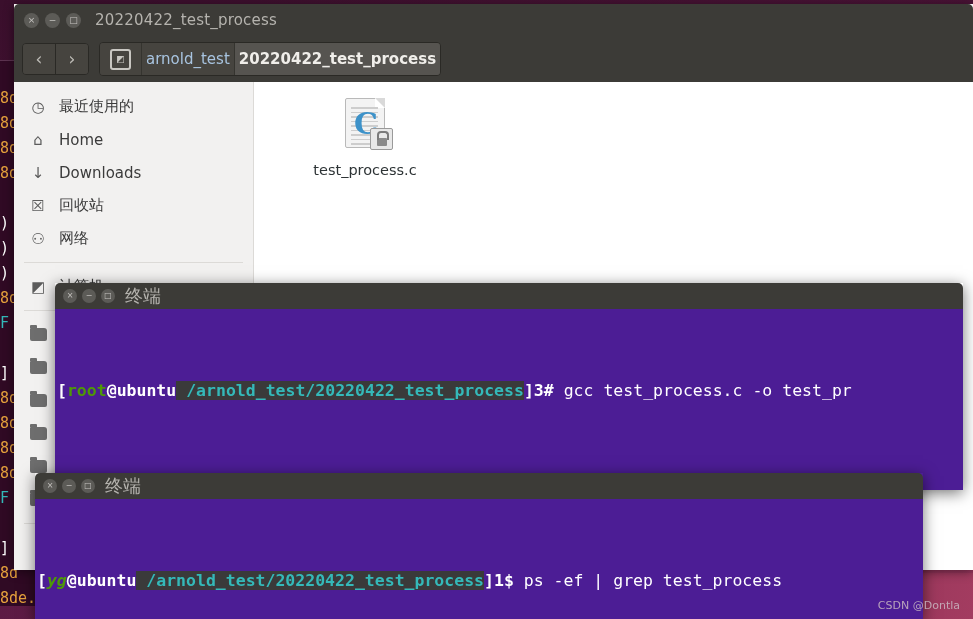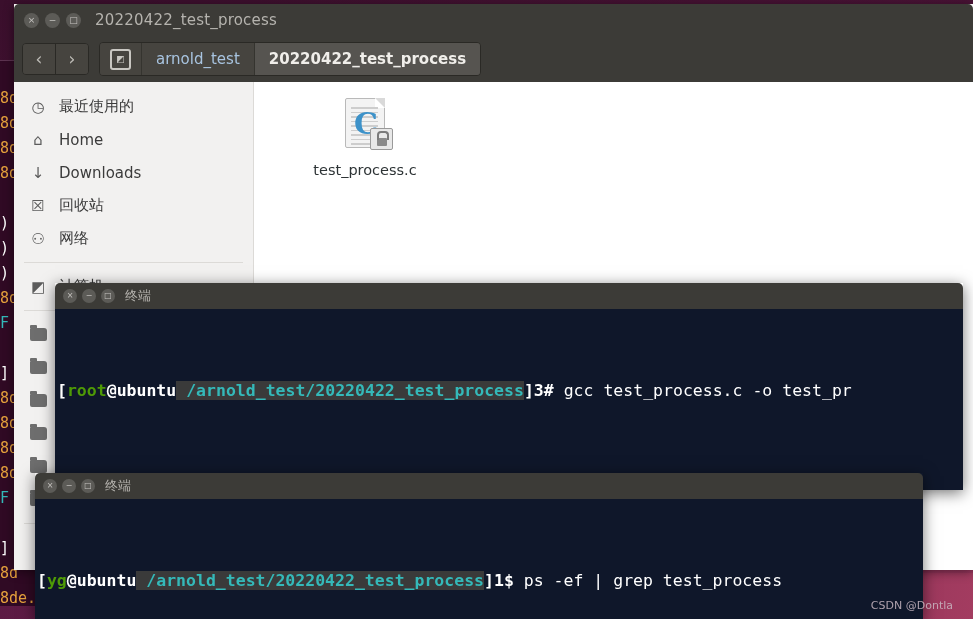--- a/index.html
+++ b/index.html
@@ -58,21 +58,21 @@
   .navbtn{
     width:32px;height:30px;display:flex;align-items:center;justify-content:center;
     color:#bdbbb6;font-size:17px;background:#46443f;
   }
   .navbtn+.navbtn{border-left:1px solid #2a2925;}
   .crumbs{
     display:flex;border:1px solid #2a2925;border-radius:4px;overflow:hidden;
     background:#46443f;height:32px;align-items:stretch;
   }
   .crumb{
-    display:flex;align-items:center;padding:0 14px;color:#a8c4e0;font-size:15px;
+    display:flex;align-items:center;padding:0 4px;color:#a8c4e0;font-size:15px;
     background:#46443f;
   }
   .crumb+.crumb{border-left:1px solid #35342f;}
   .crumb.root{padding:0 10px;color:#c9c7c2;}
   .crumb.active{background:#565450;color:#f0eeea;font-weight:bold;}
   .rooticon{
     width:17px;height:17px;border:2px solid #c9c7c2;border-radius:3px;
     display:flex;align-items:center;justify-content:center;font-size:9px;color:#c9c7c2;
   }
   #fm-body{display:flex;height:488px;background:#ffffff;}
@@ -140,39 +140,39 @@
   .term{
     position:absolute;box-shadow:0 3px 14px rgba(0,0,0,.55);
     font-family:"DejaVu Sans Mono","Liberation Mono",monospace;
   }
   .term-title{
     height:26px;background:#3c3b37;display:flex;align-items:center;padding:0 8px;
     border-top-left-radius:5px;border-top-right-radius:5px;
   }
   .term-title .wbtns{margin-right:10px;gap:5px;}
   .term-title .wbtn{width:14px;height:14px;font-size:8px;}
-  .term-name{color:#b5b3ae;font-size:13px;}
+  .term-name{color:#b5b3ae;font-size:18px;}
   .term-body{
-    background:#0f172a;color:#ffffff;font-size:16.5px;line-height:23px;
+    background:#4c1d95;color:#ffffff;font-size:16.5px;line-height:23px;
     white-space:pre;overflow:hidden;padding:1px 0 0 0;
   }
   .term-body .line{padding-left:2px;height:23px;}
   .usr-root{color:#4e9a06;font-weight:bold;}
-  .usr-yg{color:#4e9a06;font-weight:bold;}
+  .usr-yg{color:#4e9a06;font-weight:bold;font-style:italic;}
   .at{color:#ffffff;font-weight:bold;}
   .host{color:#ffffff;font-weight:bold;}
   .path{color:#34b9b9;font-weight:bold;background:#3a3a3a;}
   .brk{color:#ffffff;font-weight:bold;}
   .cmd{color:#ffffff;}
   #term1{left:55px;top:283px;width:908px;}
   #term1 .term-body{height:180px;}
   #term2{left:35px;top:473px;width:888px;}
   #term2 .term-body{height:120px;}
   #watermark{
-    position:absolute;right:20px;bottom:7px;color:#c9b8c2;font-size:11px;
+    position:absolute;right:13px;bottom:7px;color:#c9b8c2;font-size:11px;
     font-family:"DejaVu Sans",sans-serif;opacity:.85;
   }
 </style>
 </head>
 <body>
 
 <div id="desktop">
   <div id="wallpaper-bottom"></div>
 </div>
 

